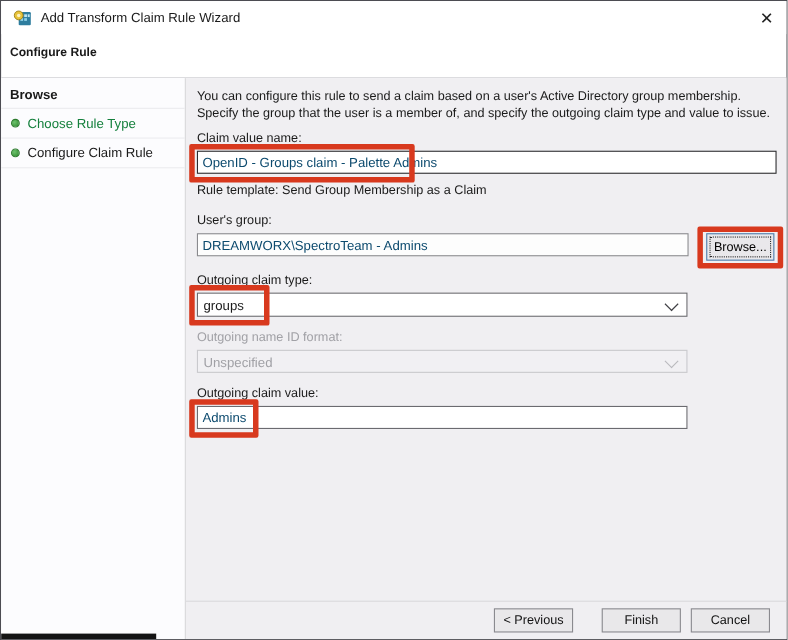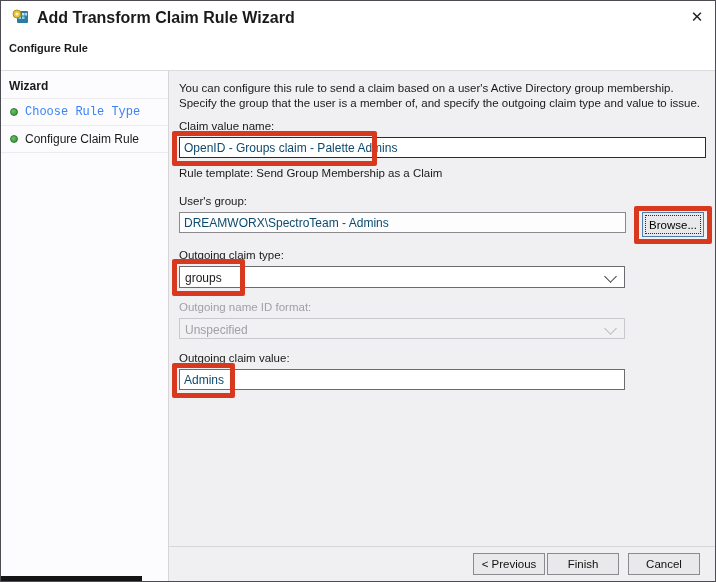--- a/index.html
+++ b/index.html
@@ -4,34 +4,34 @@
 <style>
   html,body{margin:0;padding:0;background:#c8c8c8;}
   .window{
     position:relative;width:714px;height:580px;margin:0 auto;
     border:1px solid #4c4c52;background:#ffffff;
     font-family:"Liberation Sans",sans-serif;color:#1a1a1a;overflow:hidden;
   }
   
   .titlebar{position:absolute;left:0;top:0;width:100%;height:30px;background:#ffffff;}
   .app-icon{position:absolute;left:11px;top:6px;width:18px;height:18px;}
-  .title-text{position:absolute;left:36px;top:8px;font-size:16px;font-weight:bold;}
+  .title-text{position:absolute;left:36px;top:8px;font-size:12px;font-weight:normal;}
   .close-btn{position:absolute;right:6px;top:4px;width:24px;height:24px;
     display:flex;align-items:center;justify-content:center;font-size:15px;color:#222;cursor:default;}
   
   .page-title{position:absolute;left:8px;top:41px;font-size:11px;font-weight:bold;}
   .header-divider{position:absolute;left:0;top:69px;width:100%;height:1px;background:#dcdcdf;}
   
   .sidebar{position:absolute;left:0;top:70px;width:167px;height:510px;background:#fcfcfe;border-right:1px solid #d5d5d8;}
   .steps-header{padding:8px 0 5px 8px;font-size:12px;font-weight:bold;border-bottom:1px solid #ececef;}
   .step-row{position:relative;height:26px;border-bottom:1px solid #ececef;display:flex;align-items:center;}
   .step-bullet{width:8px;height:8px;border-radius:50%;margin:0 7px 0 9px;
     background:radial-gradient(circle at 35% 35%, #6cc26c, #2f8a2f);border:1px solid #2c7a2c;box-sizing:border-box;}
   .step-label{font-size:12px;}
-  .step-link{color:#3b82f6;font-family:Liberation Mono, monospace;}
+  .step-link{color:#15803d;}
   
   .content{position:absolute;left:168px;top:70px;width:548px;height:475px;background:#f0eff2;}
   .desc{position:absolute;left:10px;top:10px;width:534px;font-size:11.5px;line-height:14.5px;}
   .fld-label{position:absolute;font-size:11.5px;}
   .lbl-disabled{color:#a1a1a6;}
   .txt-input{position:absolute;box-sizing:border-box;height:21px;background:#ffffff;
     font-family:"Liberation Sans",sans-serif;font-size:12px;color:#0c4a6e;padding:1px 4px;outline:none;}
   .input-claim-name{left:10px;top:66px;width:527px;border:1px solid #2b2b2e;}
   .rule-template{position:absolute;left:10px;top:96px;font-size:11.5px;}
   .input-users-group{left:10px;top:141px;width:447px;border:1px solid #8a8a8e;background:#fdfdfd;}
@@ -55,21 +55,21 @@
   
   .redbox{position:absolute;border:5px solid #d8391e;border-radius:2px;background:transparent;}
   .rb-claim-name{left:171px;top:130px;width:195px;height:25px;}
   .rb-browse{left:633px;top:205px;width:68px;height:28px;}
   .rb-claim-type{left:171px;top:258px;width:63px;height:27px;}
   .rb-claim-value{left:171px;top:362px;width:53px;height:25px;}
   
   .footer{position:absolute;left:168px;top:545px;width:548px;height:35px;background:#f0eff2;border-top:1px solid #d8d8db;}
   .footer-btn{position:absolute;top:6px;width:72px;height:22px;box-sizing:border-box;background:#e9e8ea;
     border:1px solid #8a8a8f;font-family:"Liberation Sans",sans-serif;font-size:11.5px;color:#111;}
-  .btn-previous{left:280px;margin-left:24px;}
+  .btn-previous{left:280px;}
   .btn-finish{left:378px;}
   .btn-cancel{left:459px;}
   .bg-window-edge{position:absolute;left:0;top:575px;width:141px;height:5px;background:#141414;}
 </style>
 </head>
 <body>
 
 <div class="window">
 
   <div class="titlebar">
@@ -86,21 +86,21 @@
       </svg>
     </span>
     <span class="title-text">Add Transform Claim Rule Wizard</span>
     <span class="close-btn">✕</span>
   </div>
 
   <div class="page-title">Configure Rule</div>
   <div class="header-divider"></div>
 
   <div class="sidebar">
-    <div class="steps-header">Wizard</div>
+    <div class="steps-header">Browse</div>
     <div class="step-row">
       <span class="step-bullet"></span>
       <span class="step-label step-link">Choose Rule Type</span>
     </div>
     <div class="step-row">
       <span class="step-bullet"></span>
       <span class="step-label">Configure Claim Rule</span>
     </div>
   </div>
 

